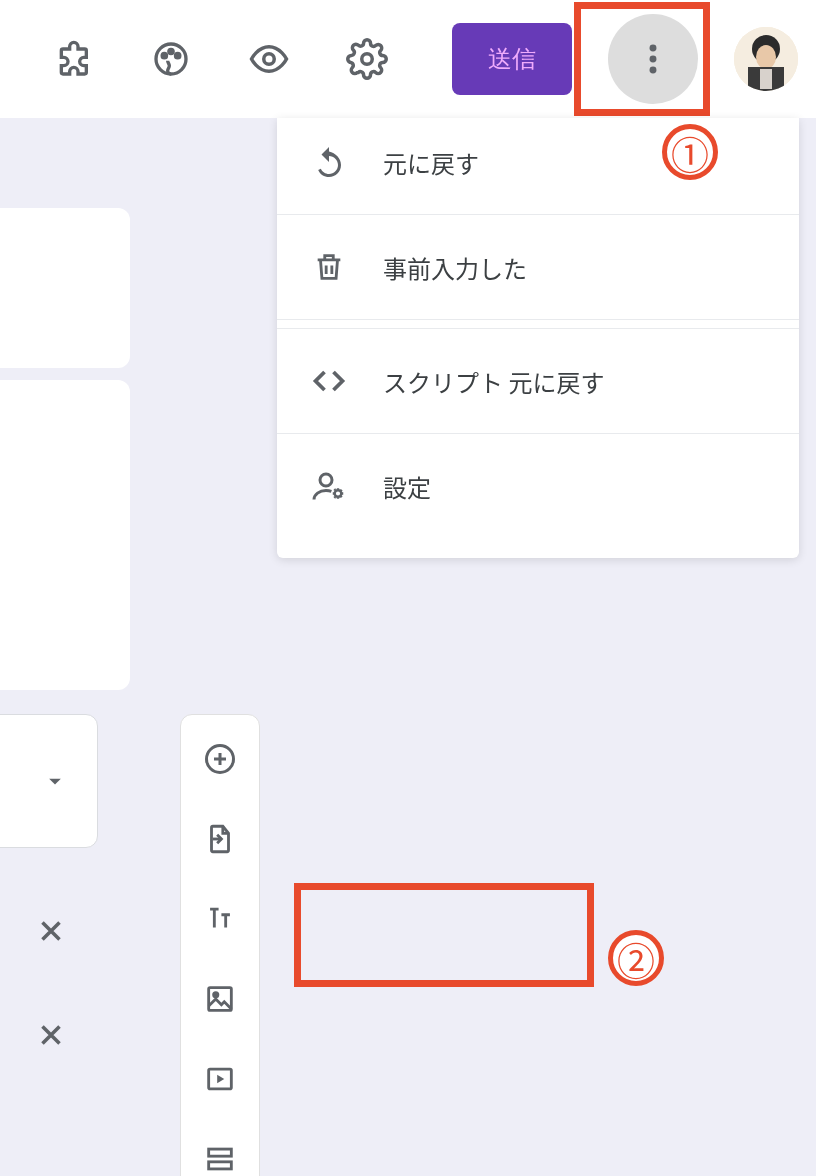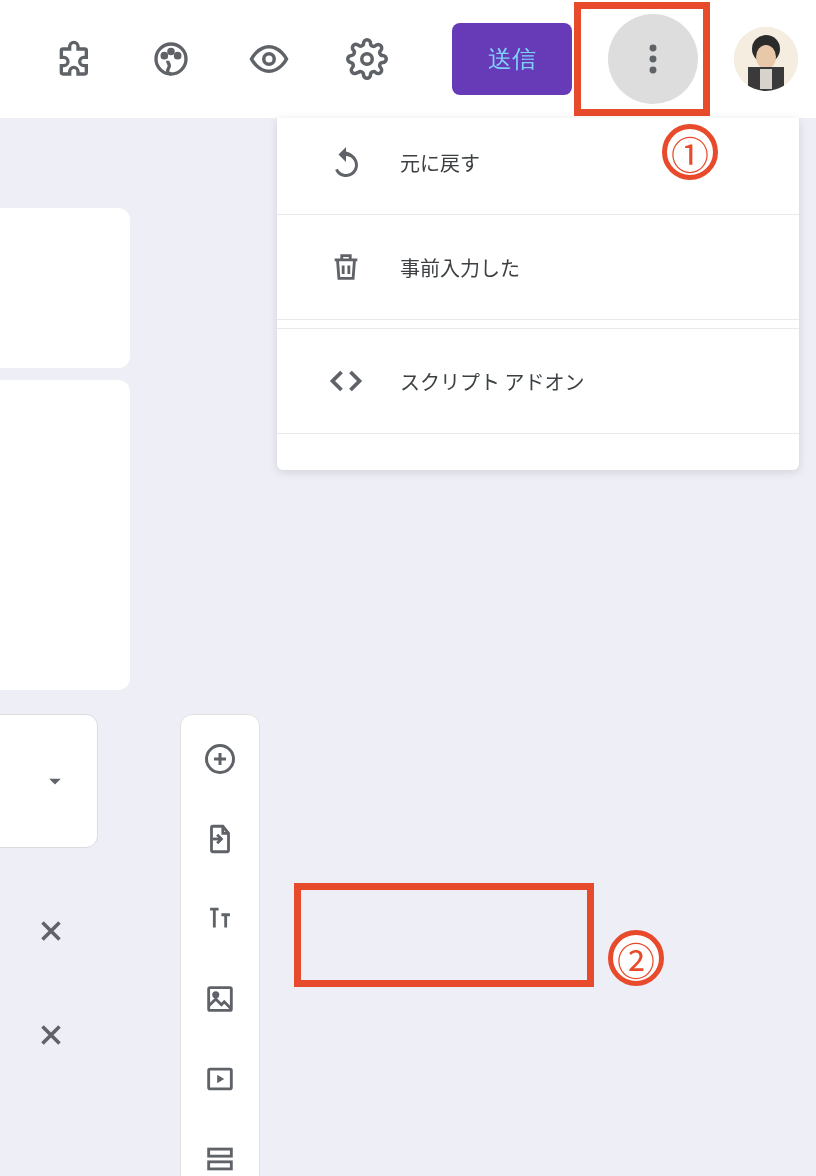--- a/index.html
+++ b/index.html
@@ -33,21 +33,21 @@
       width: 46px;
       height: 46px;
       display: flex;
       align-items: center;
       justify-content: center;
       color: #5f6368;
       cursor: pointer;
     }
     .send-btn {
       background: #673ab7;
-      color: #7dd3fc;
+      color: #f0abfc;
       font-size: 24px;
       font-weight: 500;
       border: none;
       border-radius: 8px;
       padding: 20px 36px;
       cursor: pointer;
     }
     .more-btn {
       width: 90px;
       height: 90px;
@@ -120,24 +120,24 @@
       width: 522px;
       background: #fff;
       box-shadow: 0 2px 10px rgba(0,0,0,0.12);
       border-radius: 0 0 6px 6px;
       z-index: 5;
       padding-bottom: 28px;
     }
     .menu-item {
       display: flex;
       align-items: center;
-      padding: 24px 24px 24px 49px;
+      padding: 24px 24px 24px 32px;
       gap: 34px;
       cursor: pointer;
-      font-size: 20px;
+      font-size: 24px;
       color: #3c4043;
       position: relative;
     }
     .menu-item .mi-icon {
       width: 40px;
       height: 40px;
       display:flex;
       align-items:center;
       justify-content:center;
       color:#5f6368;
@@ -315,23 +315,34 @@
   <div class="menu-sep"></div>
 
   <div class="menu-sep"></div>
 
   <div class="menu-item">
     <div class="mi-icon">
       <svg viewBox="0 0 24 24" width="36" height="36" fill="none" stroke="currentColor" stroke-width="2.5">
           <path d="M9 18l-6-6 6-6M15 6l6 6-6 6"></path>
         </svg>
     </div>
-    <span>スクリプト アドオン</span>
+    <span>スクリプト 元に戻す</span>
   </div>
 
   <div class="menu-sep"></div>
 
+  <div class="menu-item">
+    <div class="mi-icon">
+      <svg viewBox="0 0 24 24" width="36" height="36" fill="currentColor">
+          <circle cx="10" cy="8" r="4" fill="none" stroke="currentColor" stroke-width="2"></circle>
+          <path d="M2 21c0-3.3 3.6-6 8-6 1.3 0 2.5.2 3.6.6" fill="none" stroke="currentColor" stroke-width="2"></path>
+          <circle cx="18" cy="17" r="2.2" fill="none" stroke="currentColor" stroke-width="1.6"></circle>
+          <path d="M18 13.5v1M18 19.5v1M21.5 17h-1M15.5 17h-1M20.5 14.5l-.7.7M16.2 19.2l-.7.7M20.5 19.5l-.7-.7M16.2 14.8l-.7-.7" stroke="currentColor" stroke-width="1.6"></path>
+        </svg>
+    </div>
+    <span>設定</span>
+  </div>
 </div>
 
 <div class="highlight-box-2"></div>
 
 <div class="annotation a1">①</div>
 <div class="annotation a2">②</div>
 
 </body></html>

